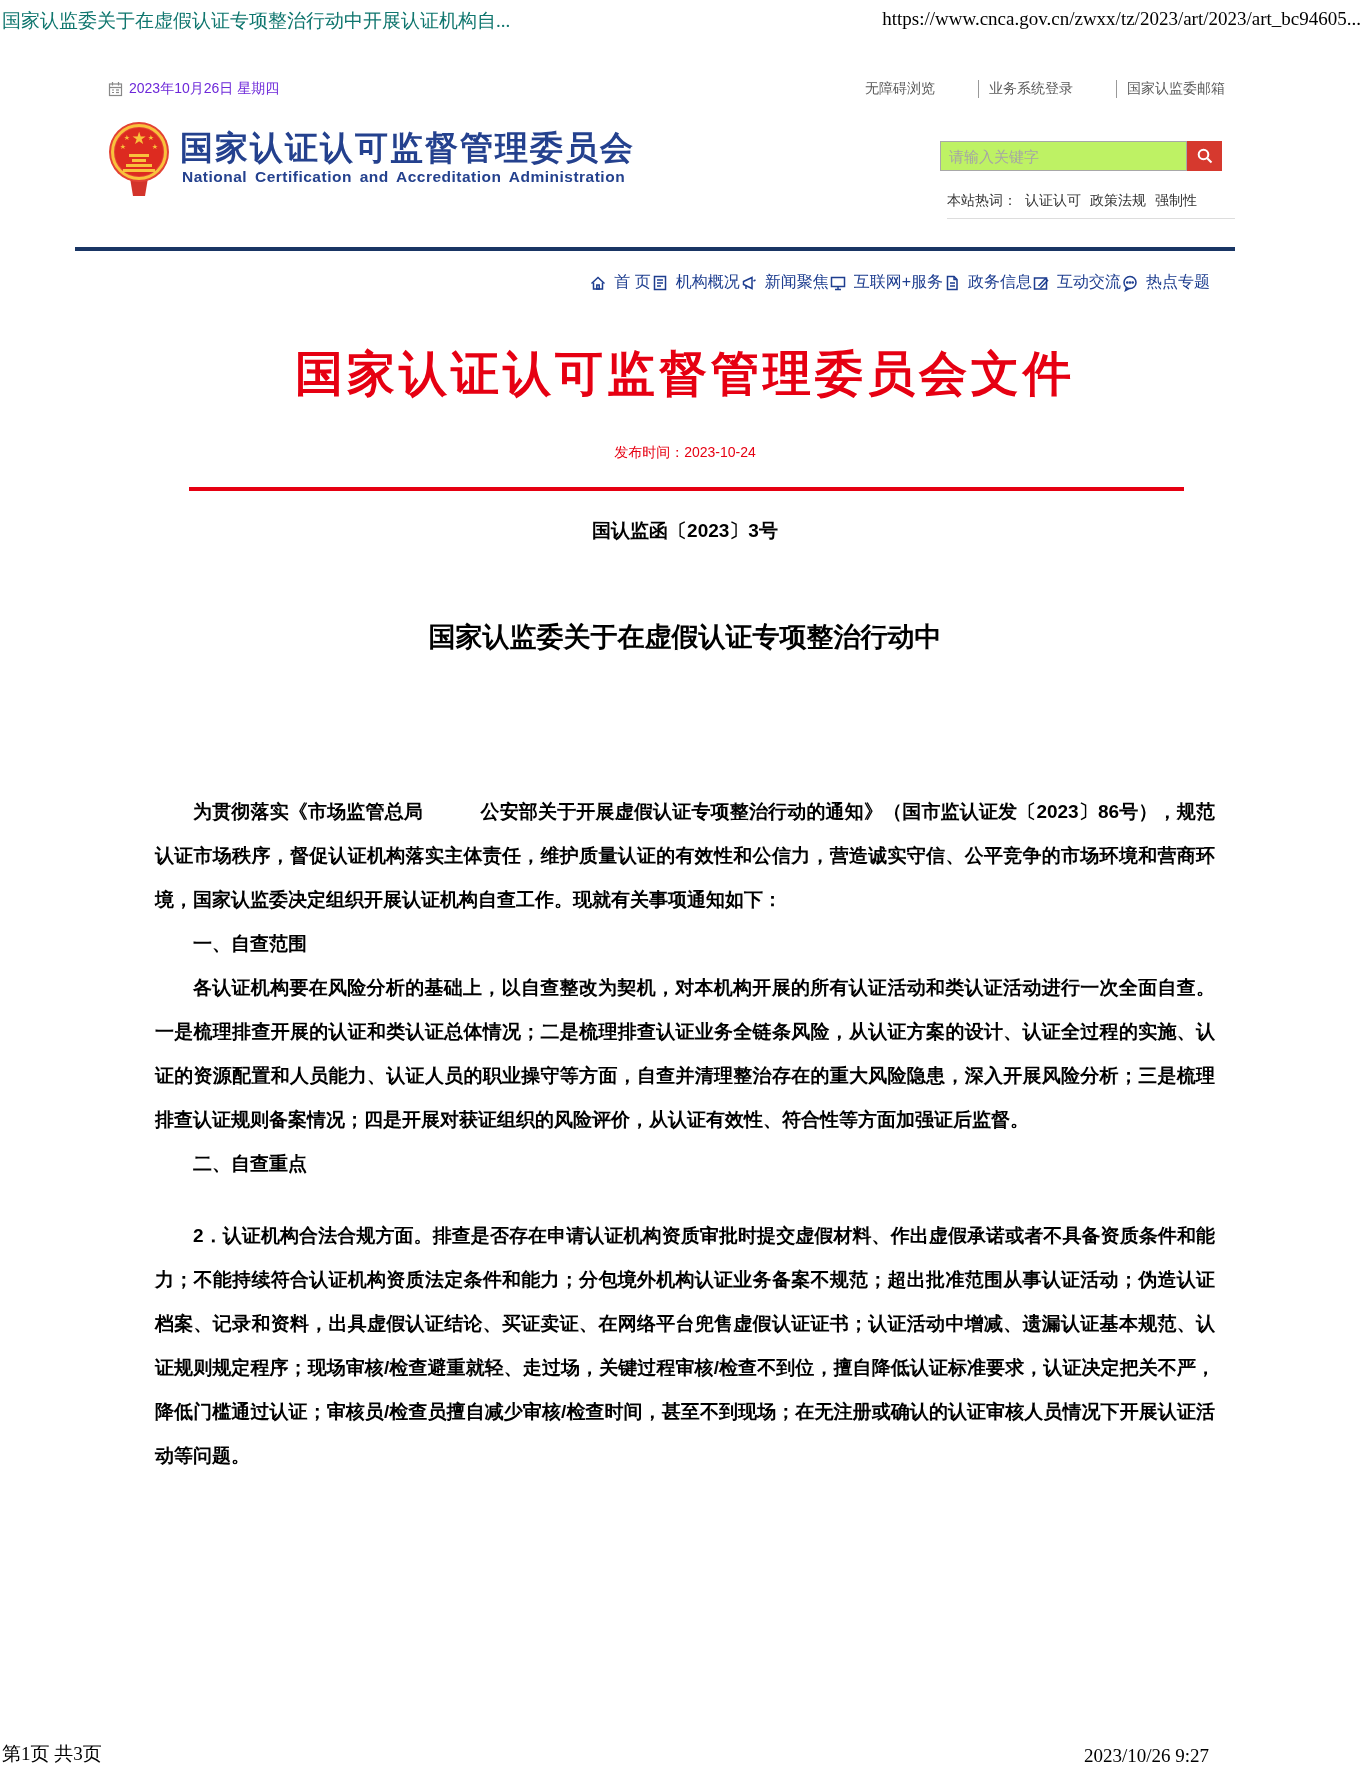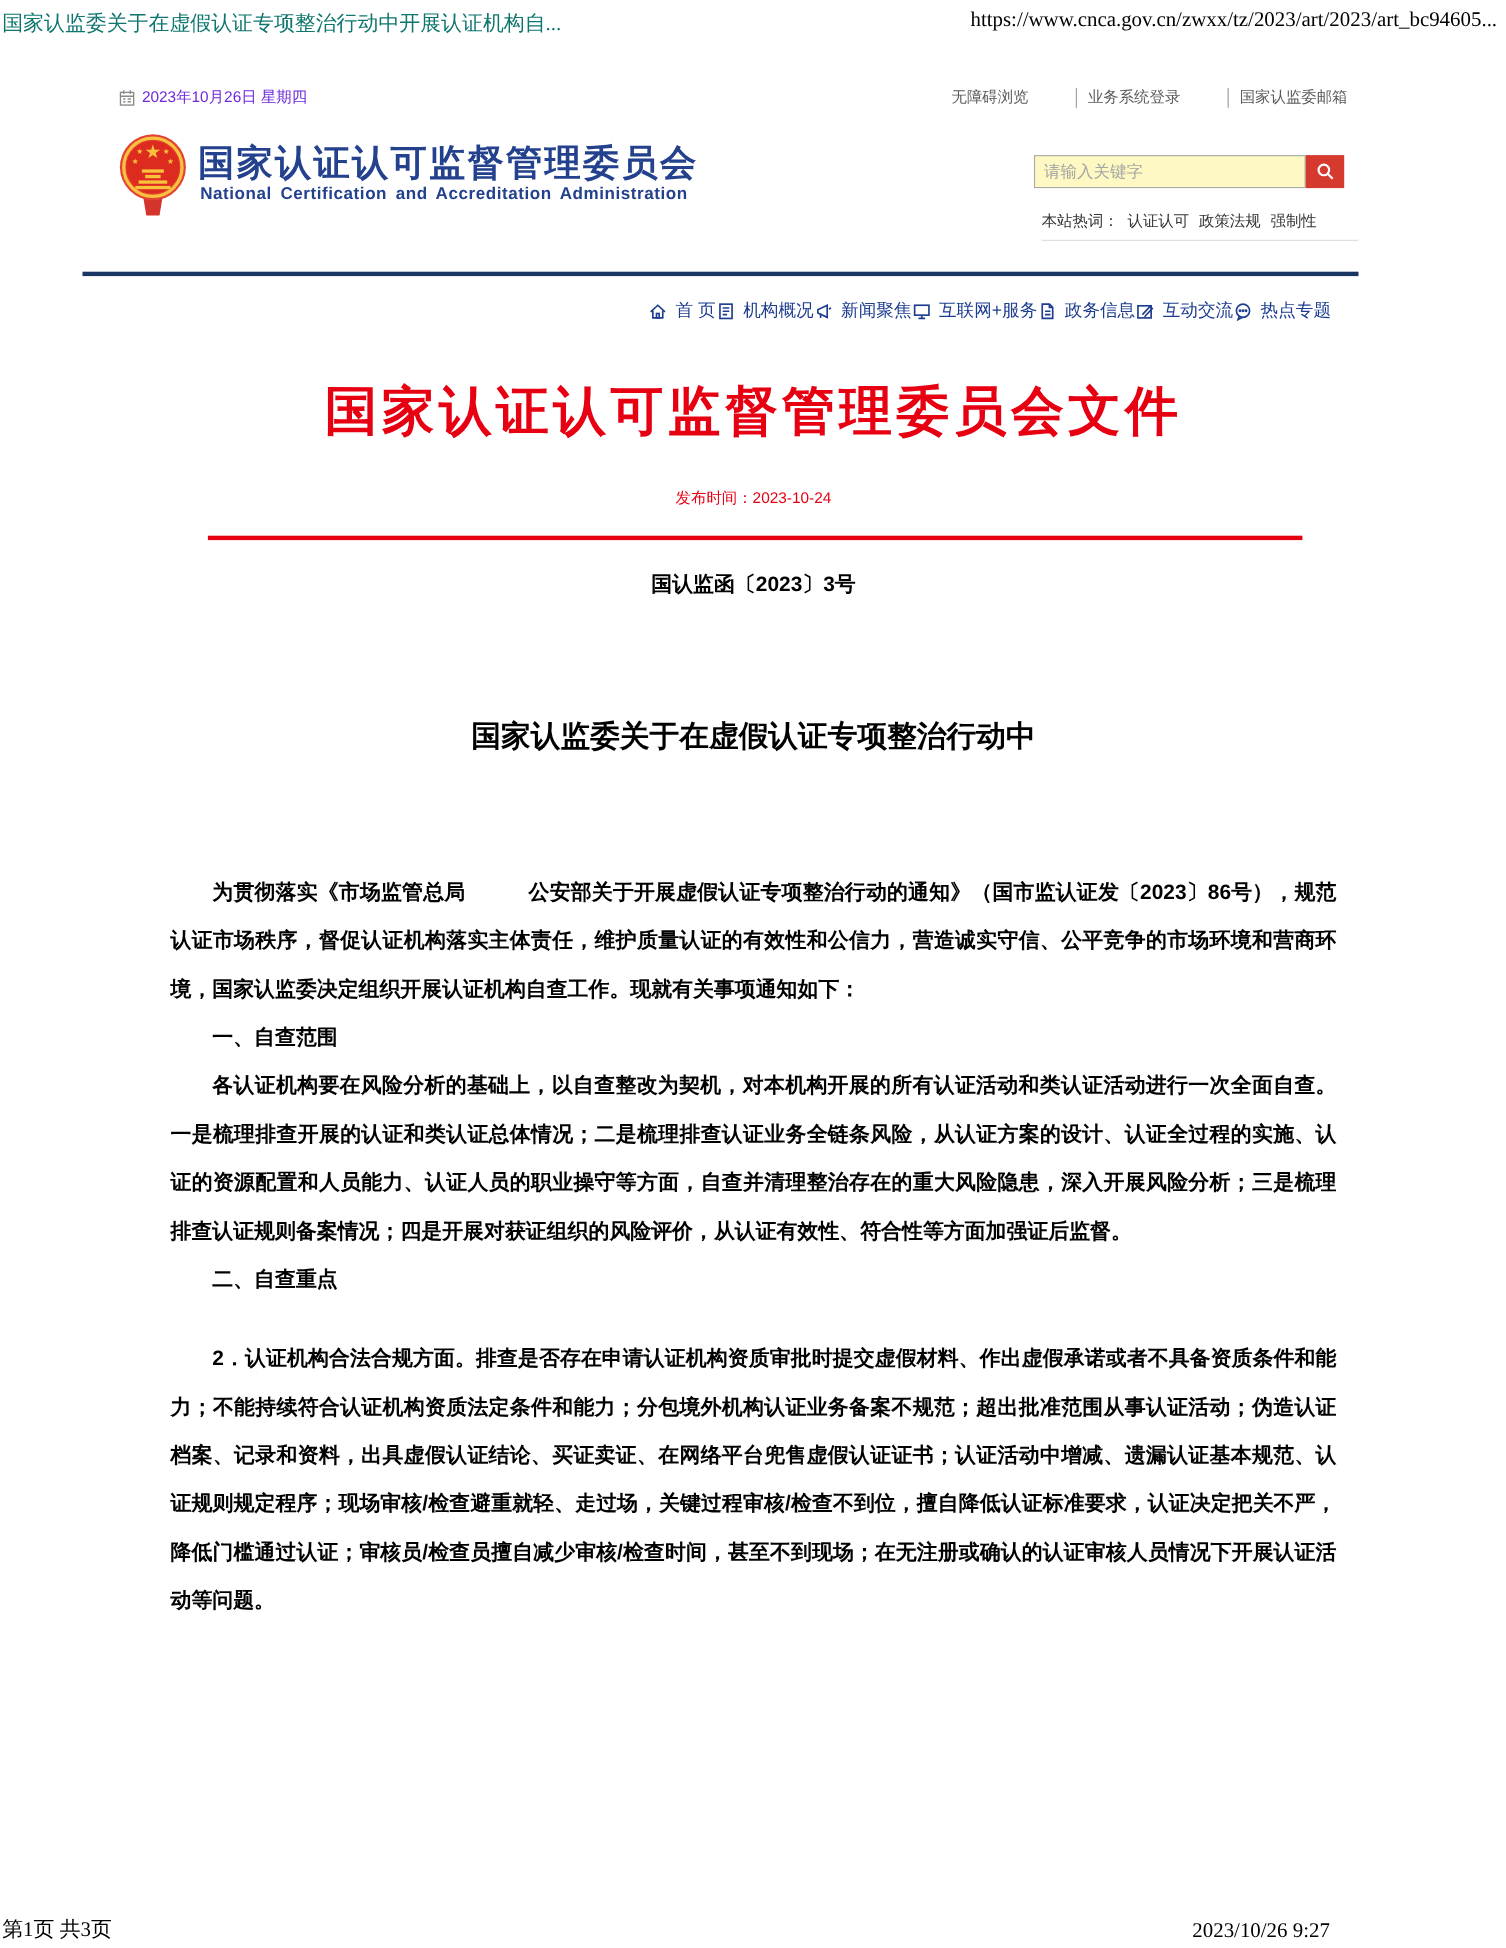--- a/index.html
+++ b/index.html
@@ -44,21 +44,21 @@
     color:#24418e; letter-spacing:2px; white-space:nowrap;
   }
   .brand-en {
     position:absolute; left:182px; top:168px; font-size:15.5px; font-weight:bold;
     color:#24418e; letter-spacing:0.5px; word-spacing:3px; white-space:nowrap;
   }
 
   
   .search-box {
     position:absolute; left:940px; top:141px; width:247px; height:30px;
-    border:1px solid #a8a8a8; background:#fef9c3; padding:4px 8px;
+    border:1px solid #a8a8a8; background:#bef264; padding:4px 8px;
     font-size:15px; color:#333; outline:none;
   }
   .search-box::placeholder { color:#a5a5a5; }
   .search-btn {
     position:absolute; left:1187px; top:141px; width:35px; height:30px;
     background:#d6392e; border:none; cursor:pointer; display:flex;
     align-items:center; justify-content:center;
   }
   .hotwords {
     position:absolute; left:947px; top:192px; width:288px; font-size:14px; color:#333;
@@ -82,21 +82,21 @@
   .doc-col { position:absolute; left:155px; width:1060px; }
   .banner-title {
     top:342px; text-align:center; color:#e60012;
     font-family:"Liberation Serif", serif; font-weight:bold;
     font-size:48px; letter-spacing:4px; white-space:nowrap;
   }
   .publish-line { top:444px; text-align:center; color:#e60012; font-size:14px; }
   .red-rule { position:absolute; left:189px; top:487px; width:995px; height:4px; background:#e60012; }
   .doc-number { top:518px; text-align:center; font-size:19px; font-weight:600; }
   .doc-title {
-    top:646px; text-align:center; font-size:27px; font-weight:700; line-height:46px;
+    top:614px; text-align:center; font-size:27px; font-weight:700; line-height:46px;
   }
 
   
   .doc-body {
     position:absolute; left:155px; top:790px; width:1060px;
     font-size:19px; font-weight:600; line-height:44px; color:#000;
     text-align:justify;
   }
   .doc-body .salutation { text-indent:0; }
   .doc-body p { text-indent:2em; }

